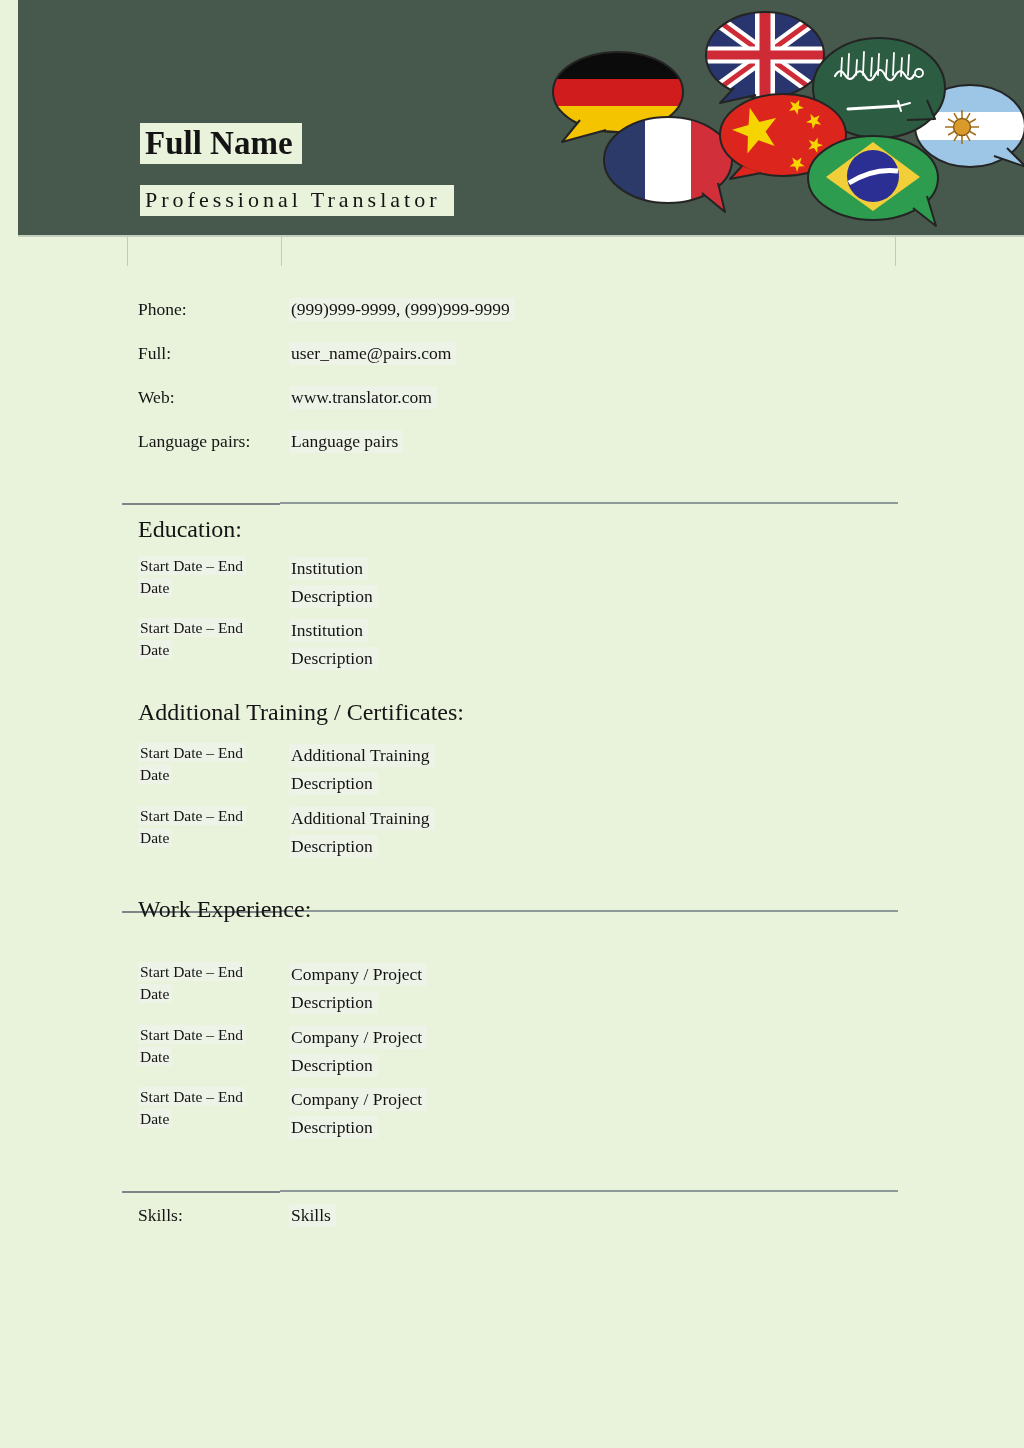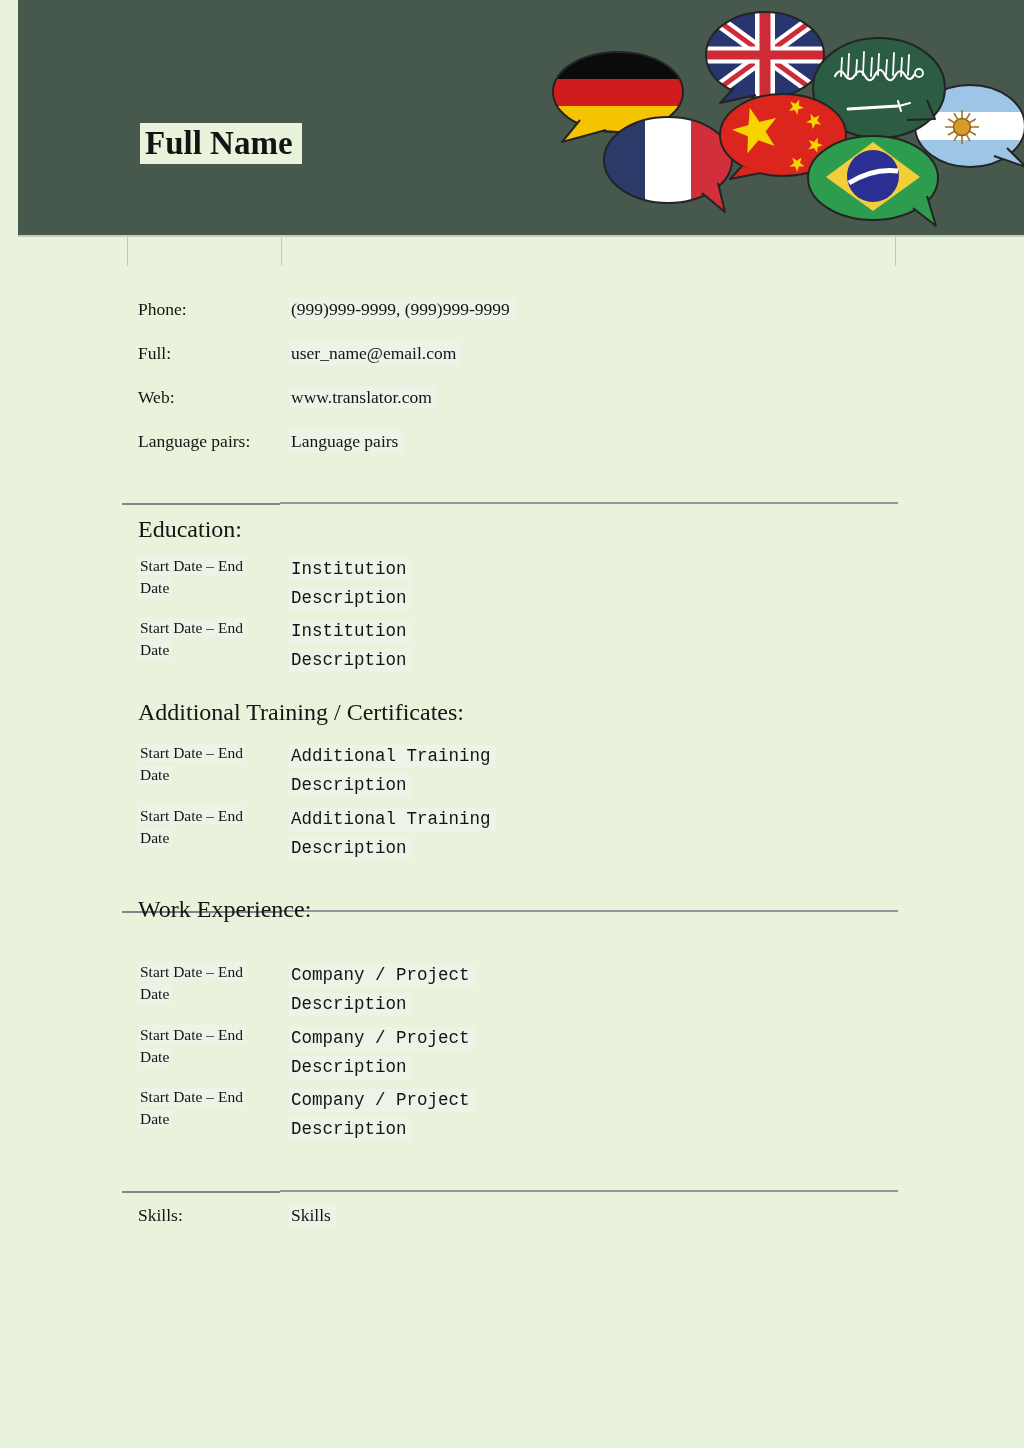--- a/index.html
+++ b/index.html
@@ -42,29 +42,30 @@
   }
   .c-value{white-space:nowrap;}
   .sec-heading{position:absolute; left:138px; font-size:24px; line-height:24px;}
   .entry{
     position:absolute; left:138px; width:740px;
     display:grid; grid-template-columns:151px auto;
   }
   .entry-dates{font-size:15.5px; line-height:22px; width:132px;}
   .entry-dates .hl{padding:1px 3px 1px 2px;text-align:center;}
   .entry-line{line-height:27px; margin-bottom:1px; white-space:nowrap;}
-  .entry-line .hl{font-size:17.5px;font-family:Liberation Mono, monospace;}
+  .entry-line .hl{font-size:17.5px;}
 </style>
 </head>
 <body>
 
 <div class="page">
 
   <div class="hdr">
     <div class="name-box">Full Name</div>
+    <div class="title-box">Professional Translator</div>
 
     <svg class="flags" viewBox="0 0 500 240">
       <defs>
 
         <clipPath id="ce-de">
             <ellipse cx="76" cy="92" rx="65" ry="40"></ellipse>
           </clipPath>
         <clipPath id="ct-de">
             <path d="M38 120 L20 142 L64 130 Z"></path>
           </clipPath>
@@ -208,21 +209,21 @@
   <div class="vstub" style="left:127px"></div>
   <div class="vstub" style="left:281px"></div>
   <div class="vstub" style="left:895px"></div>
 
   <div class="contact-row" style="top:296px">
     <div class="c-label">Phone:</div>
     <div class="c-value"><span class="hl">(999)999-9999, (999)999-9999</span></div>
   </div>
   <div class="contact-row" style="top:340px">
     <div class="c-label">Full:</div>
-    <div class="c-value"><span class="hl">user_name@email.com</span></div>
+    <div class="c-value"><span class="hl">user_name@pairs.com</span></div>
   </div>
   <div class="contact-row" style="top:384px">
     <div class="c-label">Web:</div>
     <div class="c-value"><span class="hl">www.translator.com</span></div>
   </div>
   <div class="contact-row" style="top:428px">
     <div class="c-label">Language pairs:</div>
     <div class="c-value"><span class="hl">Language pairs</span></div>
   </div>
 

